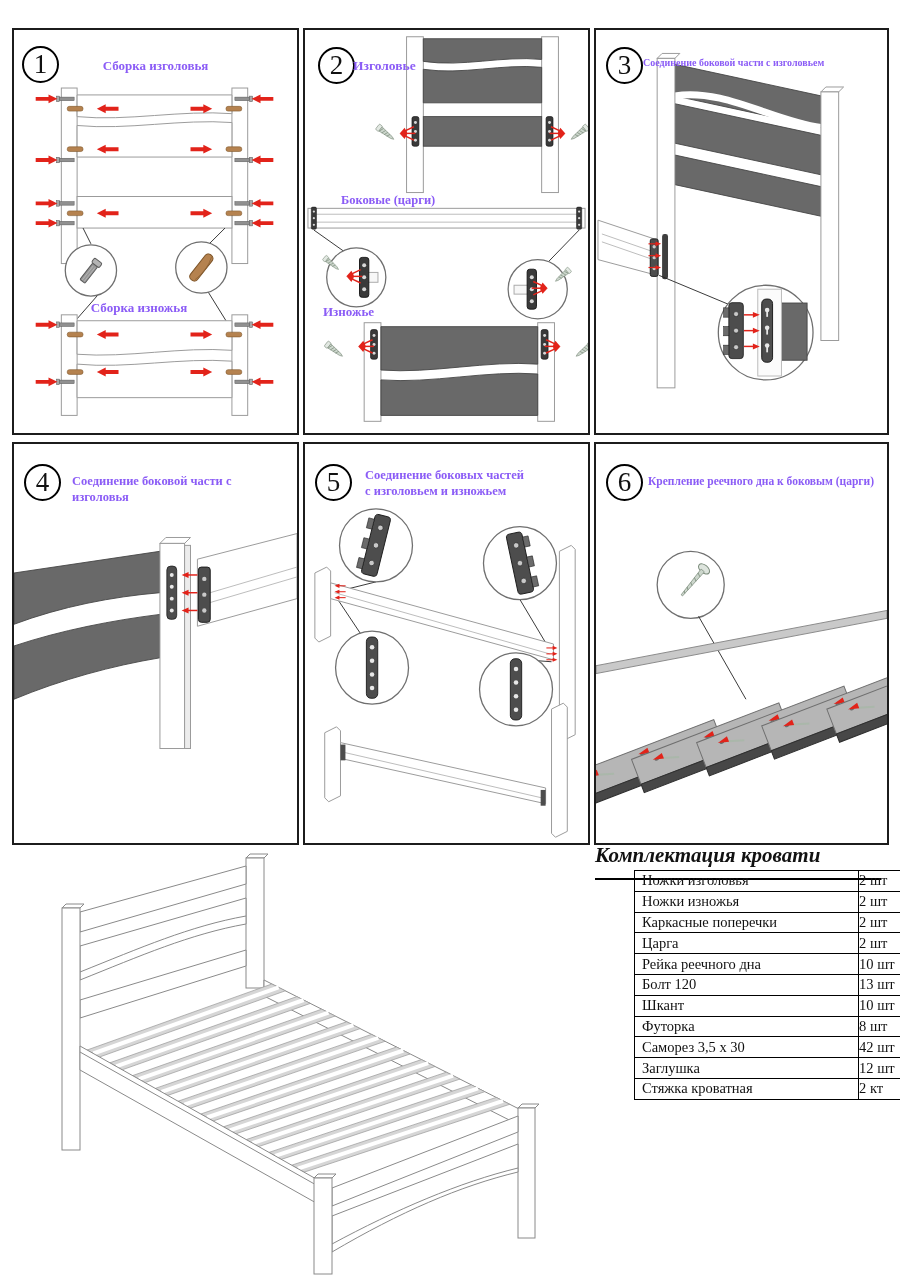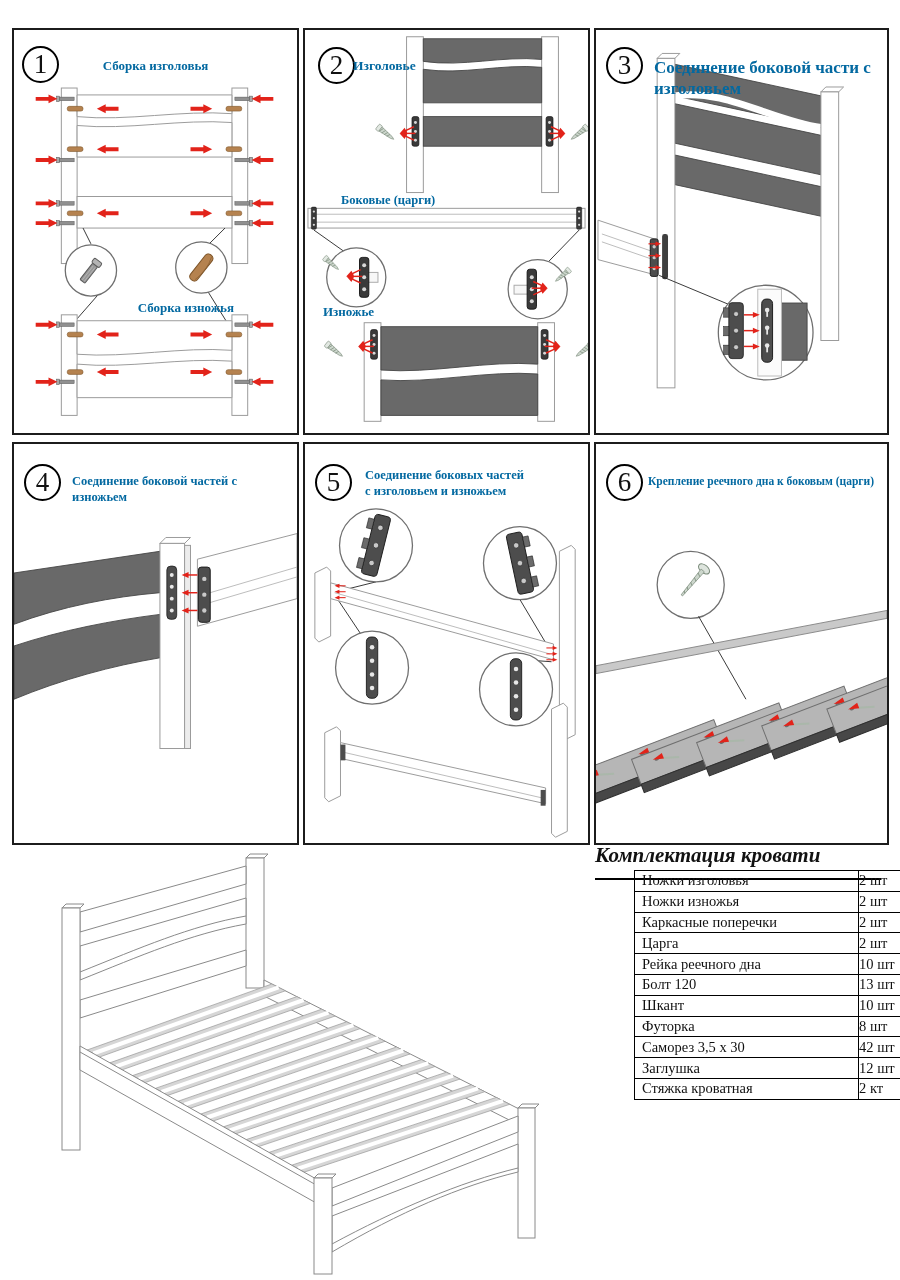--- a/index.html
+++ b/index.html
@@ -7,21 +7,21 @@
         font-family:"Liberation Serif",serif;color:#111;}
   .panel{position:absolute;border:2px solid #1c1c1c;background:#fff;box-sizing:border-box;}
   #p1{left:12px;top:28px;width:287px;height:407px;}
   #p2{left:303px;top:28px;width:287px;height:407px;}
   #p3{left:594px;top:28px;width:295px;height:407px;}
   #p4{left:12px;top:442px;width:287px;height:403px;}
   #p5{left:303px;top:442px;width:287px;height:403px;}
   #p6{left:594px;top:442px;width:295px;height:403px;}
   .badge{position:absolute;width:33px;height:33px;border:2px solid #000;border-radius:50%;
          text-align:center;line-height:32px;font-size:27px;background:#fff;z-index:3;}
-  .lbl{position:absolute;font-weight:bold;color:#0369a1;z-index:3;line-height:1.25;}
+  .lbl{position:absolute;font-weight:bold;color:#8b5cf6;z-index:3;line-height:1.25;}
   .art{position:absolute;left:0;top:0;width:100%;height:100%;}
   .wood{fill:#ffffff;stroke:#9a9a9a;stroke-width:1;}
   .gray{fill:#696969;stroke:#454545;stroke-width:0.9;}
   .mag{fill:#ffffff;stroke:#6f6f6f;stroke-width:1.3;}
   .callout{stroke:#222;stroke-width:0.9;fill:none;}
   .groove{stroke:#b5b5b5;stroke-width:0.9;fill:none;}
   #bed{position:absolute;left:20px;top:852px;width:560px;height:424px;}
   #parts-heading{position:absolute;left:595px;top:843px;width:286px;font-size:21px;
                  font-weight:bold;font-style:italic;border-bottom:2px solid #000;
                  padding-bottom:10px;box-sizing:border-box;}
@@ -86,21 +86,21 @@
           <circle cy="-16" r="2.4" fill="#c9c9c9" stroke="#222" stroke-width="0.5"></circle>
           <circle cy="0" r="2.4" fill="#c9c9c9" stroke="#222" stroke-width="0.5"></circle>
           <circle cy="16" r="2.4" fill="#c9c9c9" stroke="#222" stroke-width="0.5"></circle>
         </g>
   </defs>
 </svg>
 
 <div class="panel" id="p1">
   <div class="badge" style="left:8px;top:16px">1</div>
   <div class="lbl" style="left:0;right:0;top:28px;text-align:center;font-size:13px">Сборка изголовья</div>
-  <div class="lbl" style="left:30px;width:190px;top:270px;text-align:right;font-size:13px">Сборка изножья</div>
+  <div class="lbl" style="left:30px;width:190px;top:270px;text-align:center;font-size:13px">Сборка изножья</div>
   <svg class="art" viewBox="0 0 287 407">
     <g>
       <rect x="48" y="58" width="16" height="178" class="wood"></rect>
       <rect x="221" y="58" width="16" height="178" class="wood"></rect>
       <path d="M64,65 H221 V84 C170,80 115,92 64,87 Z" class="wood"></path>
       <path d="M64,96 C115,101 170,89 221,93 V128 H64 Z" class="wood"></path>
       <rect x="64" y="168" width="157" height="32" class="wood"></rect>
       <use href="#bolt-sm" transform="translate(55,69)"></use>
           <use href="#arrowR" transform="translate(44,69)"></use>
       <use href="#bolt-sm" transform="translate(230,69) scale(-1,1)"></use>
@@ -221,21 +221,21 @@
       <use href="#screw" transform="translate(38,330) rotate(38)"></use>
           <use href="#fanL" transform="translate(54,320)"></use>
       <use href="#screw" transform="translate(275,330) scale(-1,1) rotate(38)"></use>
           <use href="#fanR" transform="translate(259,320)"></use>
     </g>
   </svg>
 </div>
 
 <div class="panel" id="p3">
   <div class="badge" style="left:10px;top:17px">3</div>
-  <div class="lbl" style="left:58px;top:27px;width:235px;font-size:17px">Соединение боковой части с изголовьем</div>
+  <div class="lbl" style="left:47px;top:27px;width:235px;font-size:10px">Соединение боковой части с изголовьем</div>
   <svg class="art" viewBox="0 0 295 407">
     <g>
       <polygon points="80,34 228,66 228,98 80,66" class="gray"></polygon>
       <path d="M80,66 C130,58 180,92 228,98" stroke="#fff" stroke-width="7" fill="none"></path>
       <polygon points="80,74 228,106 228,146 80,114" class="gray"></polygon>
       <polygon points="80,126 228,158 228,188 80,156" class="gray"></polygon>
       <polygon points="62,28 80,28 85,23 67,23" class="wood"></polygon>
       <rect x="62" y="28" width="18" height="334" class="wood"></rect>
       <polygon points="228,62 246,62 251,57 233,57" class="wood"></polygon>
       <rect x="228" y="62" width="18" height="252" class="wood"></rect>
@@ -267,21 +267,21 @@
       <use href="#bracket3" transform="translate(142,304) scale(1.05)"></use>
       <use href="#rayL" transform="translate(166,288) rotate(180)"></use>
       <use href="#rayL" transform="translate(166,304) rotate(180)"></use>
       <use href="#rayL" transform="translate(166,320) rotate(180)"></use>
     </g>
   </svg>
 </div>
 
 <div class="panel" id="p4">
   <div class="badge" style="left:10px;top:20px">4</div>
-  <div class="lbl" style="left:58px;top:30px;width:215px;font-size:12.5px">Соединение боковой частей с изножьем</div>
+  <div class="lbl" style="left:58px;top:30px;width:215px;font-size:12.5px">Соединение боковой части с изголовья</div>
   <svg class="art" viewBox="0 0 287 403">
     <g>
       <path d="M0,130 L148,108 L148,150 C100,154 48,164 0,182 Z" class="gray"></path>
       <path d="M0,204 C48,188 100,178 148,172 L148,216 C100,224 48,238 0,258 Z" class="gray"></path>
       <polygon points="148,100 173,100 179,94 154,94" class="wood"></polygon>
       <rect x="148" y="100" width="25" height="208" class="wood"></rect>
       <rect x="173" y="102" width="6" height="206" fill="#ececec" stroke="#9a9a9a"></rect>
       <use href="#plate4" transform="translate(160,150)"></use>
     </g>
     <g>

